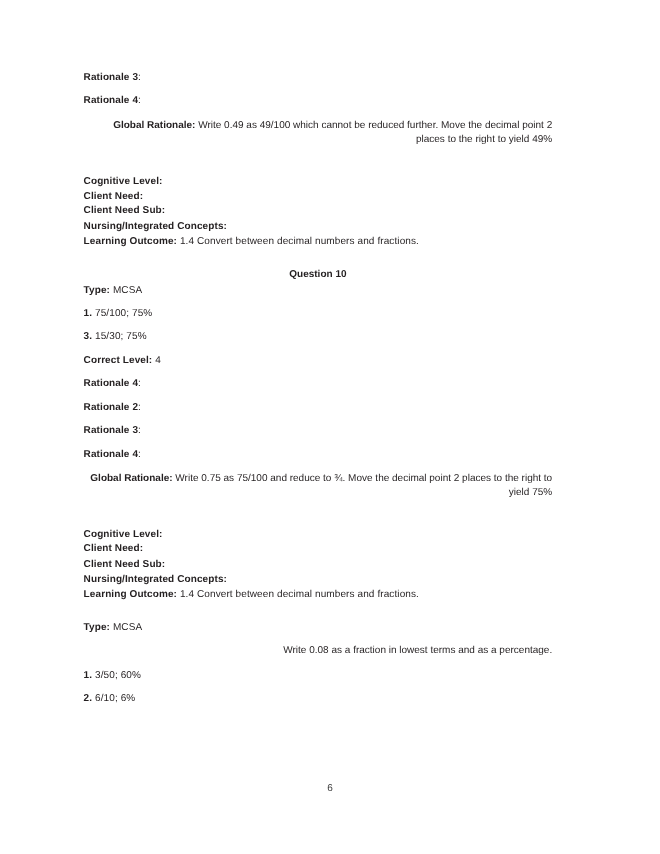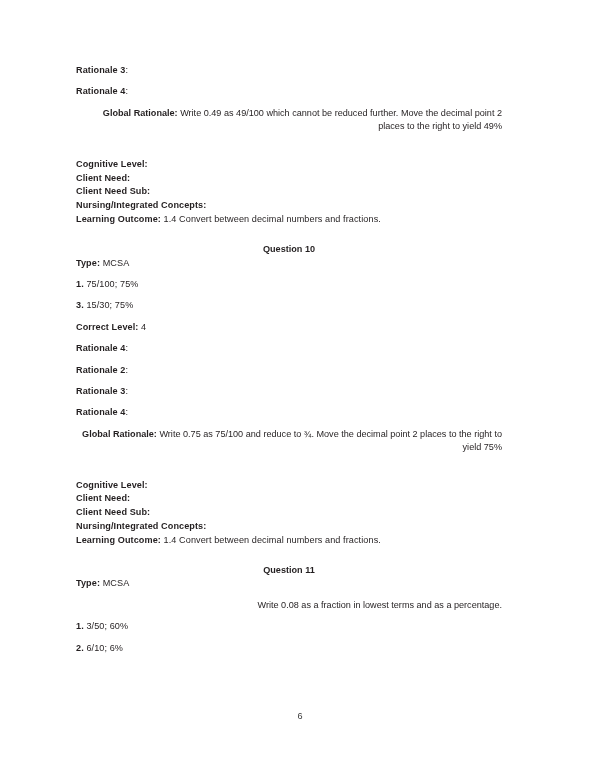--- a/index.html
+++ b/index.html
@@ -116,21 +116,20 @@
     <div class="gap-lg"></div>
 
     <p class="line tight"><b class="b">Cognitive Level:</b></p>
     <p class="line tight"><b class="b">Client Need:</b></p>
     <p class="line tight"><b class="b">Client Need Sub:</b></p>
     <p class="line tight"><b class="b">Nursing/Integrated Concepts:</b></p>
     <p class="line tight"><b class="b">Learning Outcome:</b><span> 1.4 Convert between decimal numbers and fractions.</span></p>
 
     <div class="gap-lg"></div>
 
-    <p class="qhead">Question 11</p>
     <p class="line sp"><b class="b">Type:</b><span> MCSA</span></p>
 
     <p class="para">Write 0.08 as a fraction in lowest terms and as a percentage.</p>
 
     <p class="line sp"><b class="b">1.</b><span> 3/50; 60%</span></p>
     <p class="line sp"><b class="b">2.</b><span> 6/10; 6%</span></p>
 
   </div>
 
   <div class="page-number">6</div>

